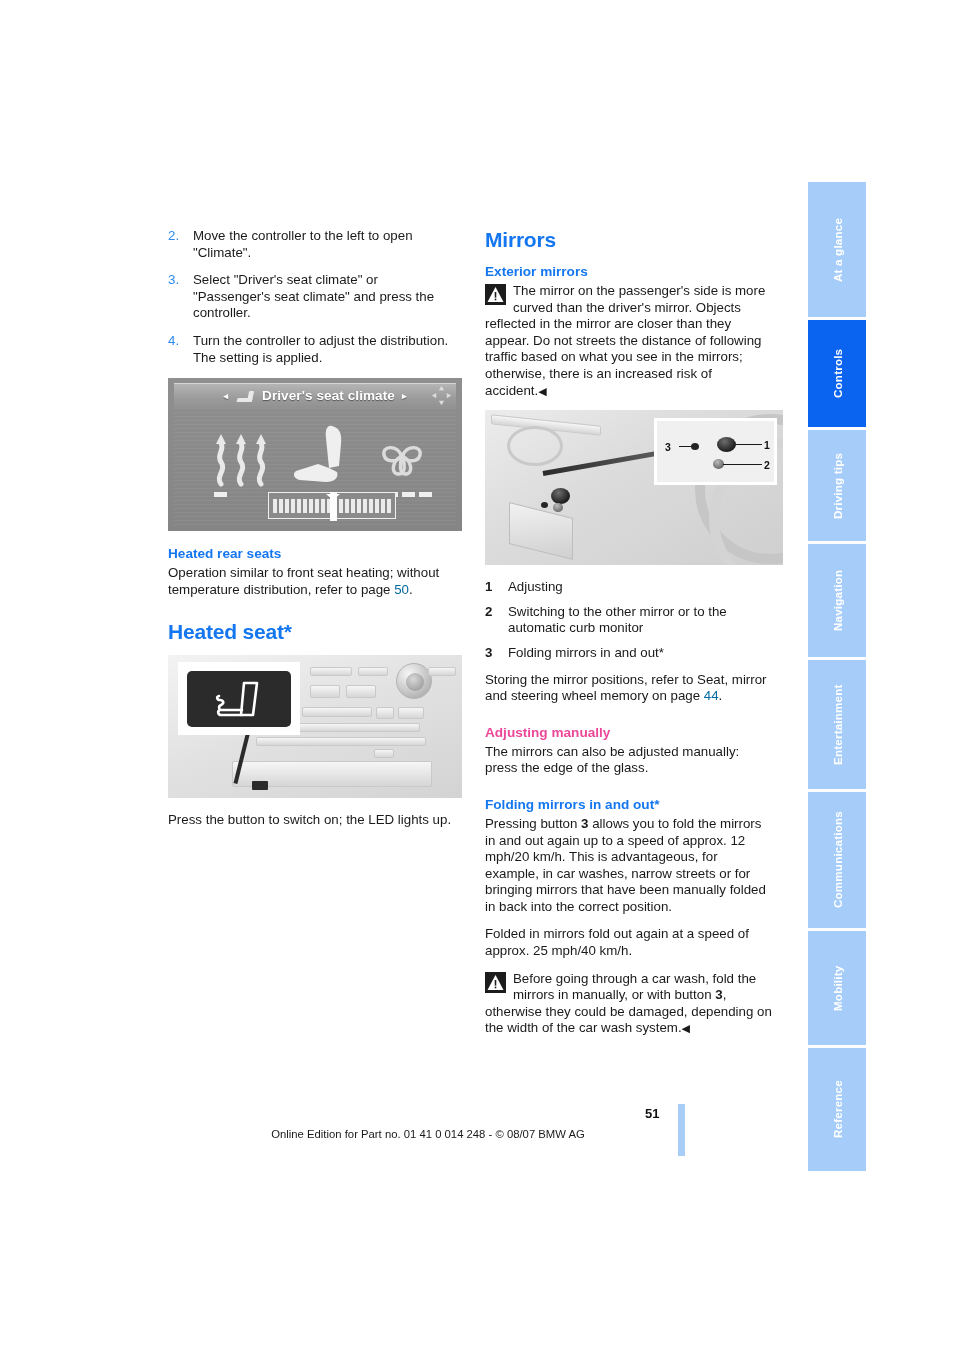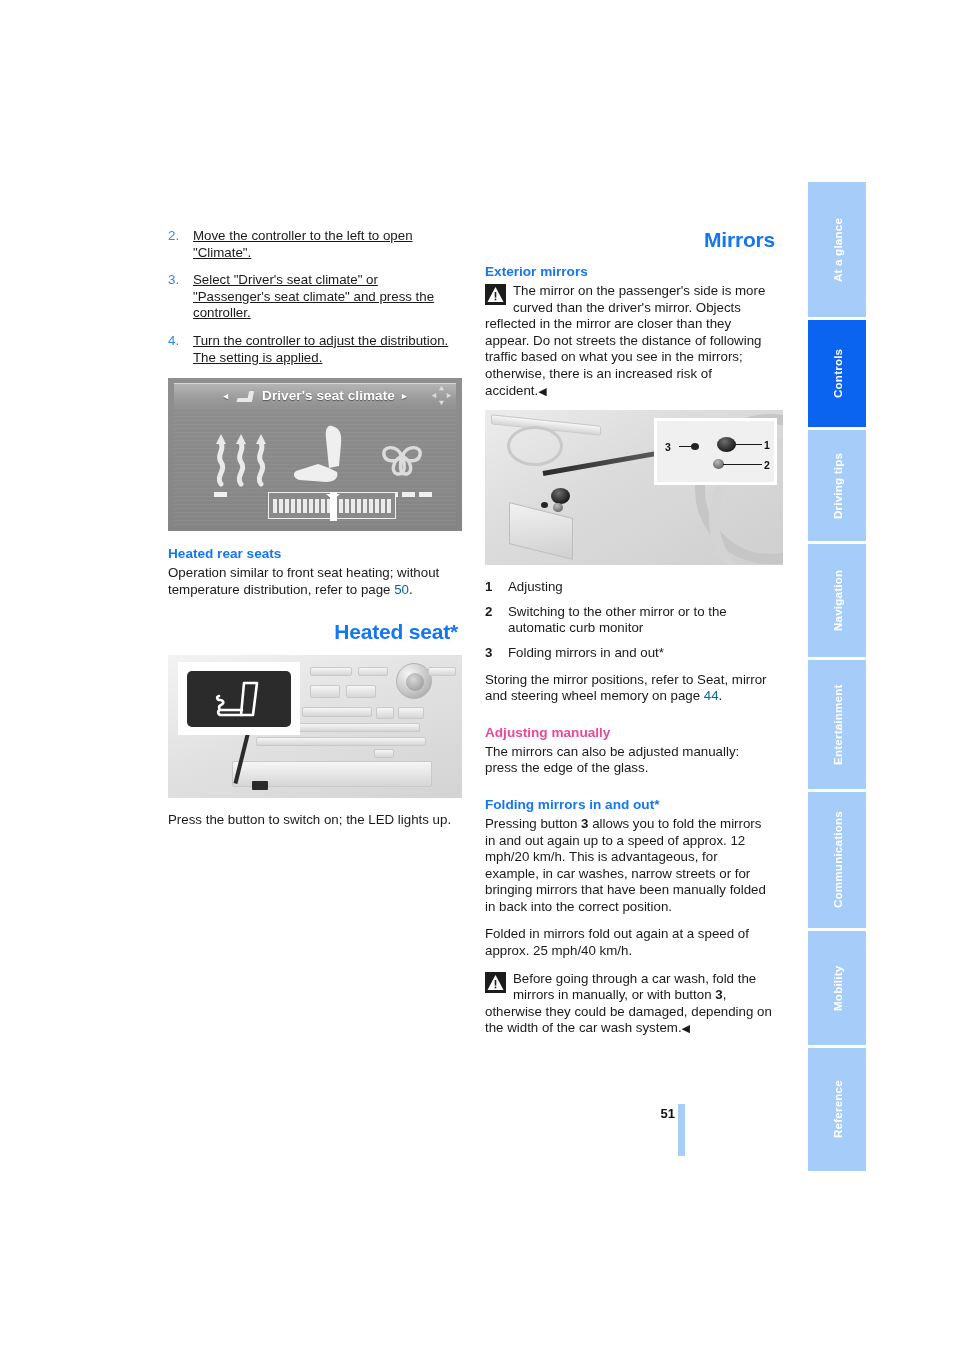--- a/index.html
+++ b/index.html
@@ -35,21 +35,20 @@
   p { margin: 0 0 11px 0; }
 
   
   h1.section {
     font-size: 21px;
     font-weight: bold;
     color: #1477f0;
     margin: 0 0 11px 0;
     line-height: 24px;
     letter-spacing: -0.2px;
-    text-align: right;
   }
   h2.sub {
     font-size: 13.6px;
     font-weight: bold;
     color: #1477f0;
     margin: 0 0 3px 0;
     line-height: 17px;
   }
   h2.sub.light { color: #ec4899; }
   h1.section.spaced { margin-top: 22px; }
@@ -64,21 +63,21 @@
     display: flex;
     margin-bottom: 11px;
   }
   .step-num {
     color: #2e8bf0;
     width: 25px;
     flex: 0 0 25px;
     font-size: 13.3px;
     line-height: 16.6px;
   }
-  .step-txt { flex: 1 1 auto; text-decoration: underline; }
+  .step-txt { flex: 1 1 auto; }
 
   
   .legend { margin: 0 0 10px 0; }
   .legend-row {
     display: flex;
     margin-bottom: 8px;
   }
   .legend-num {
     font-weight: bold;
     width: 23px;
@@ -293,21 +292,20 @@
     border:10px solid #c6c6c6;
     border-radius:50%;
     background:transparent;
   }
 
   
   .pagenum {
     position: absolute;
     left: 645px; top: 1106px;
     width: 30px;
-    text-align: right;
     font-size: 13px;
     font-weight: bold;
     color: #111;
   }
   .footer {
     position: absolute;
     left: 168px; top: 1128px;
     width: 520px;
     text-align: center;
     font-size: 11.3px;
@@ -560,20 +558,21 @@
           <rect x="7.7" y="6" width="1.6" height="5.6" fill="#1c1c1c"></rect>
           <rect x="7.7" y="12.6" width="1.6" height="1.7" fill="#1c1c1c"></rect>
         </svg>
       </div>
       <span>Before going through a car wash, fold the mirrors in manually, or with button </span><span class="bold">3</span><span>, otherwise they could be damaged, depending on the width of the car wash system.</span><span class="endmark">◀</span>
     </div>
   </div>
 
   <div class="pagenum">51</div>
   <div class="footer-rule"></div>
+  <div class="footer">Online Edition for Part no. 01 41 0 014 248 - © 08/07 BMW AG</div>
 
   <div class="rail">
     <div class="tab" style="height:135px">
       <span>At a glance</span>
     </div>
     <div class="tab active" style="height:107px">
       <span>Controls</span>
     </div>
     <div class="tab" style="height:111px">
       <span>Driving tips</span>

